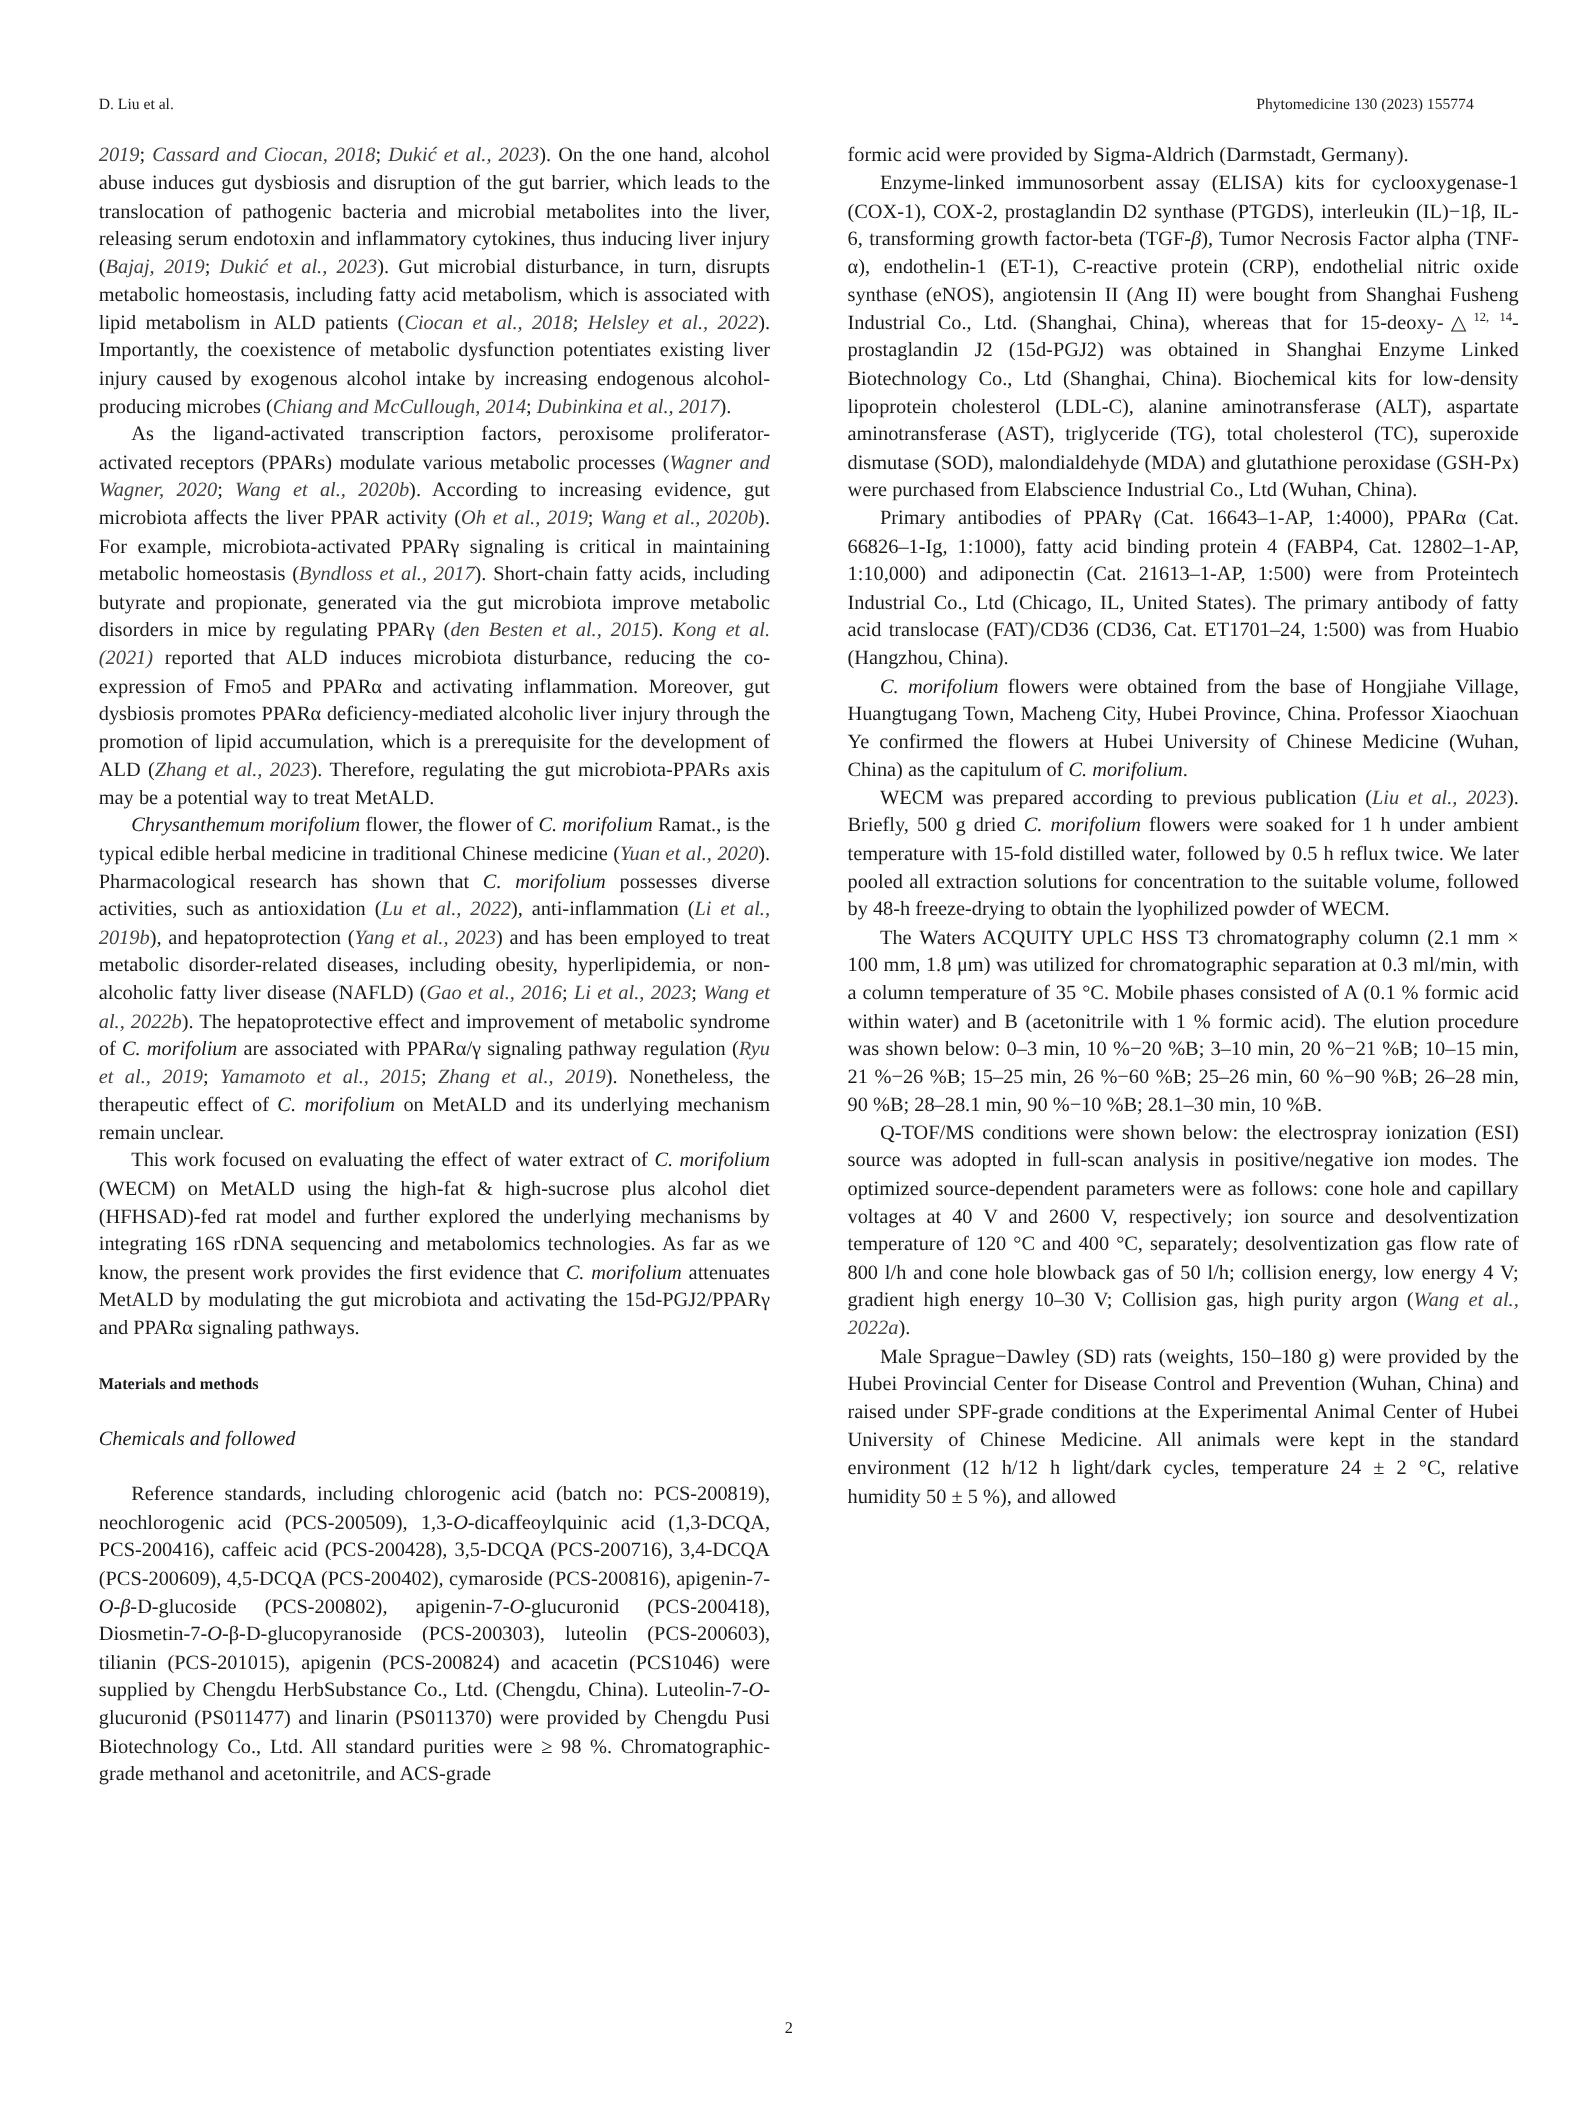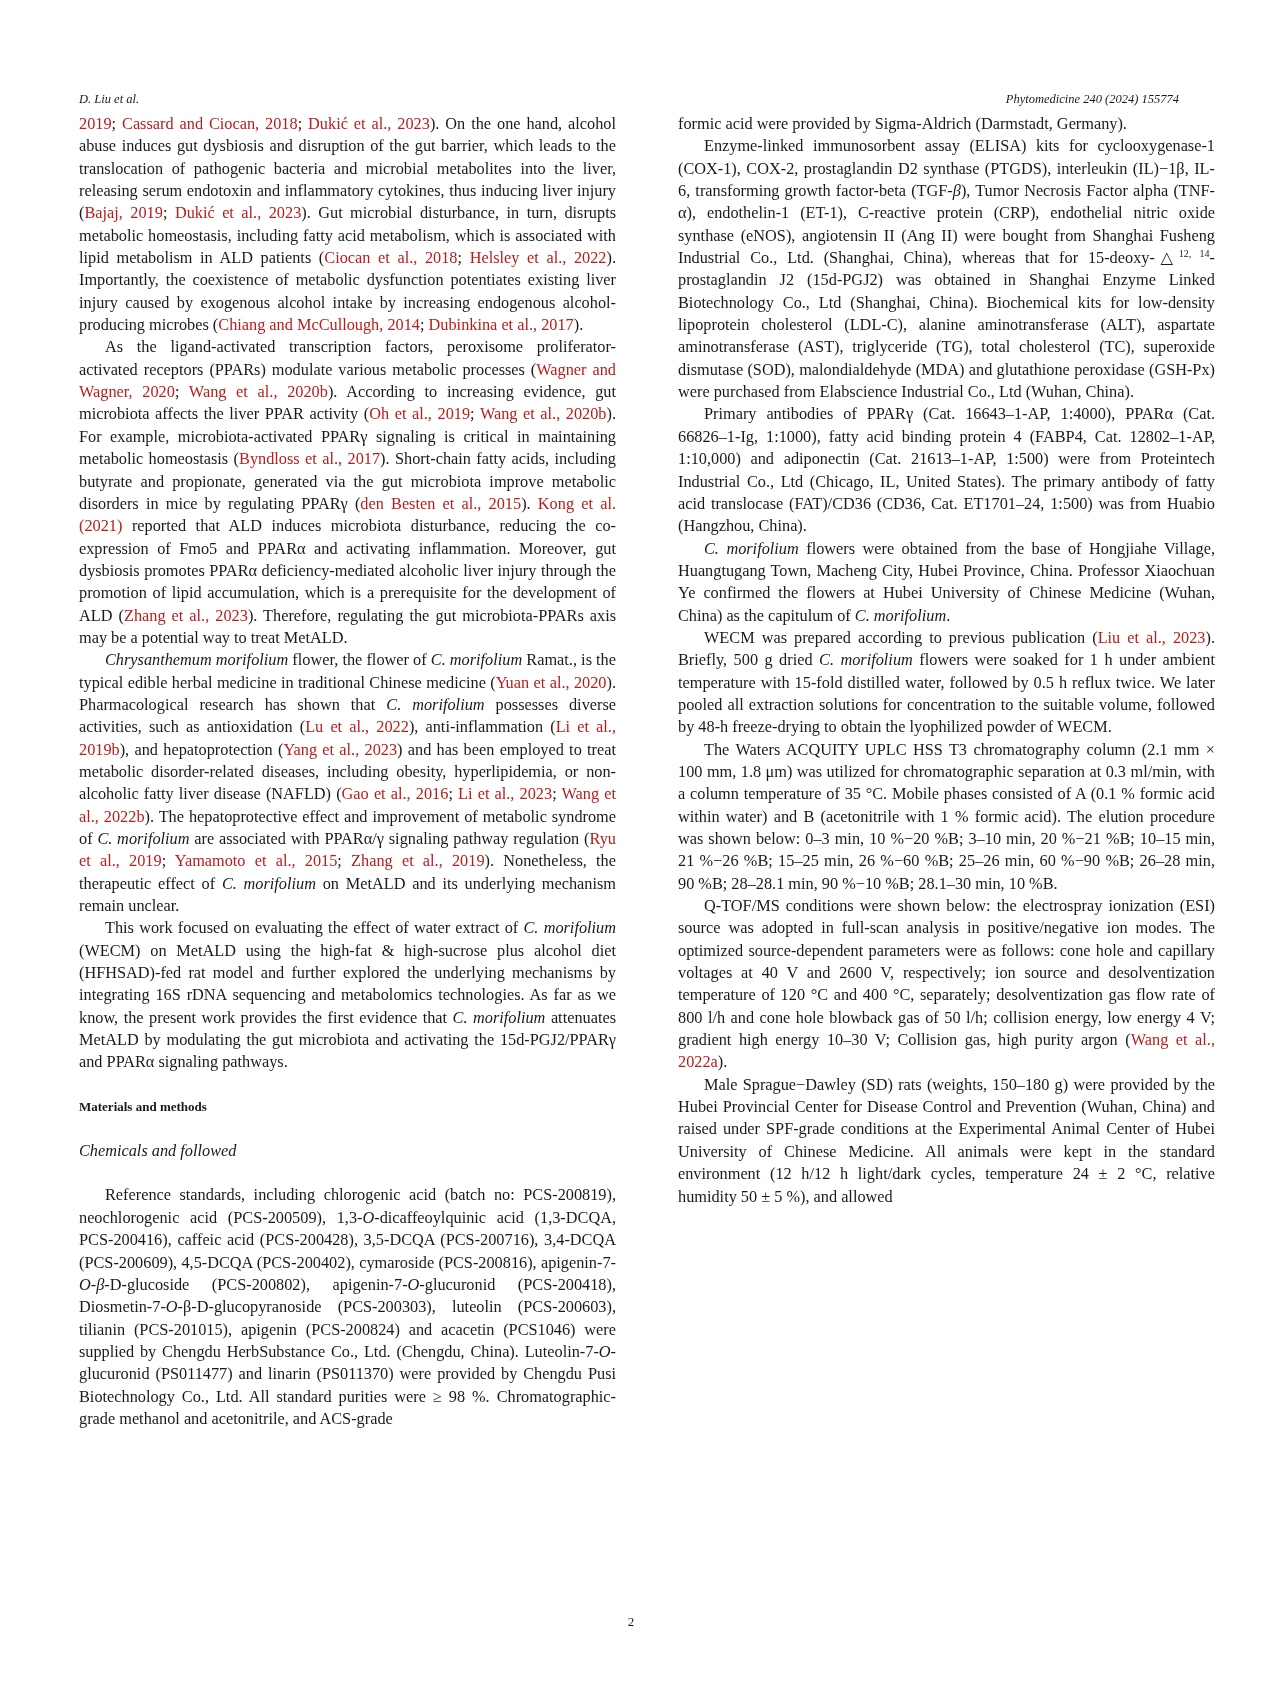--- a/index.html
+++ b/index.html
@@ -1,38 +1,38 @@
 <!DOCTYPE html>
 <html><head>
 <meta charset="utf-8">
 <style>
   html, body { margin: 0; padding: 0; background: #ffffff; }
   body { width: 1262px; height: 1683px; position: relative; overflow: hidden;
          font-family: "Liberation Serif", "DejaVu Serif", serif; color: #1a1a1a; }
-  .running-head { position: absolute; top: 92px; font-size: 12.5px; font-style: italic; }
+  .running-head { position: absolute; top: 76px; font-size: 12.5px; }
   .rh-left { left: 79px; }
   .rh-right { right: 83px; }
   .col { position: absolute; top: 113px; width: 537px; font-size: 16.3px; line-height: 22.35px;
          text-align: justify; hyphens: manual; }
   .col-left { left: 79px; }
   .col-right { left: 678px; }
   .col p { margin: 0; }
   .col p.indent { text-indent: 26px; }
-  .cite { color: #b91c1c; text-decoration: none; }
+  .cite { color: #404040; text-decoration: none; font-style: italic; }
   em { font-style: italic; }
   .h-section { font-weight: bold; margin: 22px 0 22px 0 !important; font-size: 13px; }
   .h-sub { font-style: italic; margin: 22px 0 22px 0 !important; }
   .page-number { position: absolute; top: 1614px; left: 0; right: 0; text-align: center; font-size: 13px; }
   sup { font-size: 10px; line-height: 0; }
 </style>
 </head>
 <body>
 
 <div class="running-head rh-left">D. Liu et al.</div>
-<div class="running-head rh-right">Phytomedicine 240 (2024) 155774</div>
+<div class="running-head rh-right">Phytomedicine 130 (2023) 155774</div>
 
 <div class="col col-left">
   <p><a class="cite">2019</a>; <a class="cite">Cassard and Ciocan, 2018</a>; <a class="cite">Dukić et al., 2023</a>). On the one hand, alcohol abuse induces gut dysbiosis and disruption of the gut barrier, which leads to the translocation of pathogenic bacteria and microbial metabolites into the liver, releasing serum endotoxin and inflammatory cytokines, thus inducing liver injury (<a class="cite">Bajaj, 2019</a>; <a class="cite">Dukić et al., 2023</a>). Gut microbial disturbance, in turn, disrupts metabolic homeostasis, including fatty acid metabolism, which is associated with lipid meta­bolism in ALD patients (<a class="cite">Ciocan et al., 2018</a>; <a class="cite">Helsley et al., 2022</a>). Importantly, the coexistence of metabolic dysfunction potentiates existing liver injury caused by exogenous alcohol intake by increasing endogenous alcohol-producing microbes (<a class="cite">Chiang and McCullough, 2014</a>; <a class="cite">Dubinkina et al., 2017</a>).</p>
   <p class="indent">As the ligand-activated transcription factors, peroxisome proliferator-activated receptors (PPARs) modulate various metabolic processes (<a class="cite">Wagner and Wagner, 2020</a>; <a class="cite">Wang et al., 2020b</a>). According to increasing evidence, gut microbiota affects the liver PPAR activity (<a class="cite">Oh et al., 2019</a>; <a class="cite">Wang et al., 2020b</a>). For example, microbiota-activated PPARγ signaling is critical in maintaining metabolic homeostasis (<a class="cite">Byndloss et al., 2017</a>). Short-chain fatty acids, including butyrate and propionate, generated via the gut microbiota improve metabolic disor­ders in mice by regulating PPARγ (<a class="cite">den Besten et al., 2015</a>). <a class="cite">Kong et al. (2021)</a> reported that ALD induces microbiota disturbance, reducing the co-expression of Fmo5 and PPARα and activating inflammation. More­over, gut dysbiosis promotes PPARα deficiency-mediated alcoholic liver injury through the promotion of lipid accumulation, which is a prereq­uisite for the development of ALD (<a class="cite">Zhang et al., 2023</a>). Therefore, regulating the gut microbiota-PPARs axis may be a potential way to treat MetALD.</p>
   <p class="indent"><em>Chrysanthemum morifolium</em> flower, the flower of <em>C. morifolium</em> Ramat., is the typical edible herbal medicine in traditional Chinese medicine (<a class="cite">Yuan et al., 2020</a>). Pharmacological research has shown that <em>C. morifolium</em> possesses diverse activities, such as antioxidation (<a class="cite">Lu et al., 2022</a>), anti-inflammation (<a class="cite">Li et al., 2019b</a>), and hepatoprotection (<a class="cite">Yang et al., 2023</a>) and has been employed to treat metabolic disorder-related diseases, including obesity, hyperlipidemia, or non-alcoholic fatty liver disease (NAFLD) (<a class="cite">Gao et al., 2016</a>; <a class="cite">Li et al., 2023</a>; <a class="cite">Wang et al., 2022b</a>). The hepatoprotective effect and improvement of metabolic syndrome of <em>C. morifolium</em> are associated with PPARα/γ signaling pathway regulation (<a class="cite">Ryu et al., 2019</a>; <a class="cite">Yamamoto et al., 2015</a>; <a class="cite">Zhang et al., 2019</a>). None­theless, the therapeutic effect of <em>C. morifolium</em> on MetALD and its un­derlying mechanism remain unclear.</p>
   <p class="indent">This work focused on evaluating the effect of water extract of <em>C. morifolium</em> (WECM) on MetALD using the high-fat &amp; high-sucrose plus alcohol diet (HFHSAD)-fed rat model and further explored the under­lying mechanisms by integrating 16S rDNA sequencing and metab­olomics technologies. As far as we know, the present work provides the first evidence that <em>C. morifolium</em> attenuates MetALD by modulating the gut microbiota and activating the 15d-PGJ2/PPARγ and PPARα signaling pathways.</p>
   <p class="h-section">Materials and methods</p>
   <p class="h-sub">Chemicals and followed</p>
   <p class="indent">Reference standards, including chlorogenic acid (batch no: PCS-200819), neochlorogenic acid (PCS-200509), 1,3-<em>O</em>-dicaffeoylquinic acid (1,3-DCQA, PCS-200416), caffeic acid (PCS-200428), 3,5-DCQA (PCS-200716), 3,4-DCQA (PCS-200609), 4,5-DCQA (PCS-200402), cymaroside (PCS-200816), apigenin-7-<em>O</em>-<em>β</em>-D-glucoside (PCS-200802), apigenin-7-<em>O</em>-glucuronid (PCS-200418), Diosmetin-7-<em>O</em>-β-D-glucopyr­anoside (PCS-200303), luteolin (PCS-200603), tilianin (PCS-201015), apigenin (PCS-200824) and acacetin (PCS1046) were supplied by Chengdu HerbSubstance Co., Ltd. (Chengdu, China). Luteolin-7-<em>O</em>-glu­curonid (PS011477) and linarin (PS011370) were provided by Chengdu Pusi Biotechnology Co., Ltd. All standard purities were ≥ 98 %. Chromatographic-grade methanol and acetonitrile, and ACS-grade</p>
 </div>

